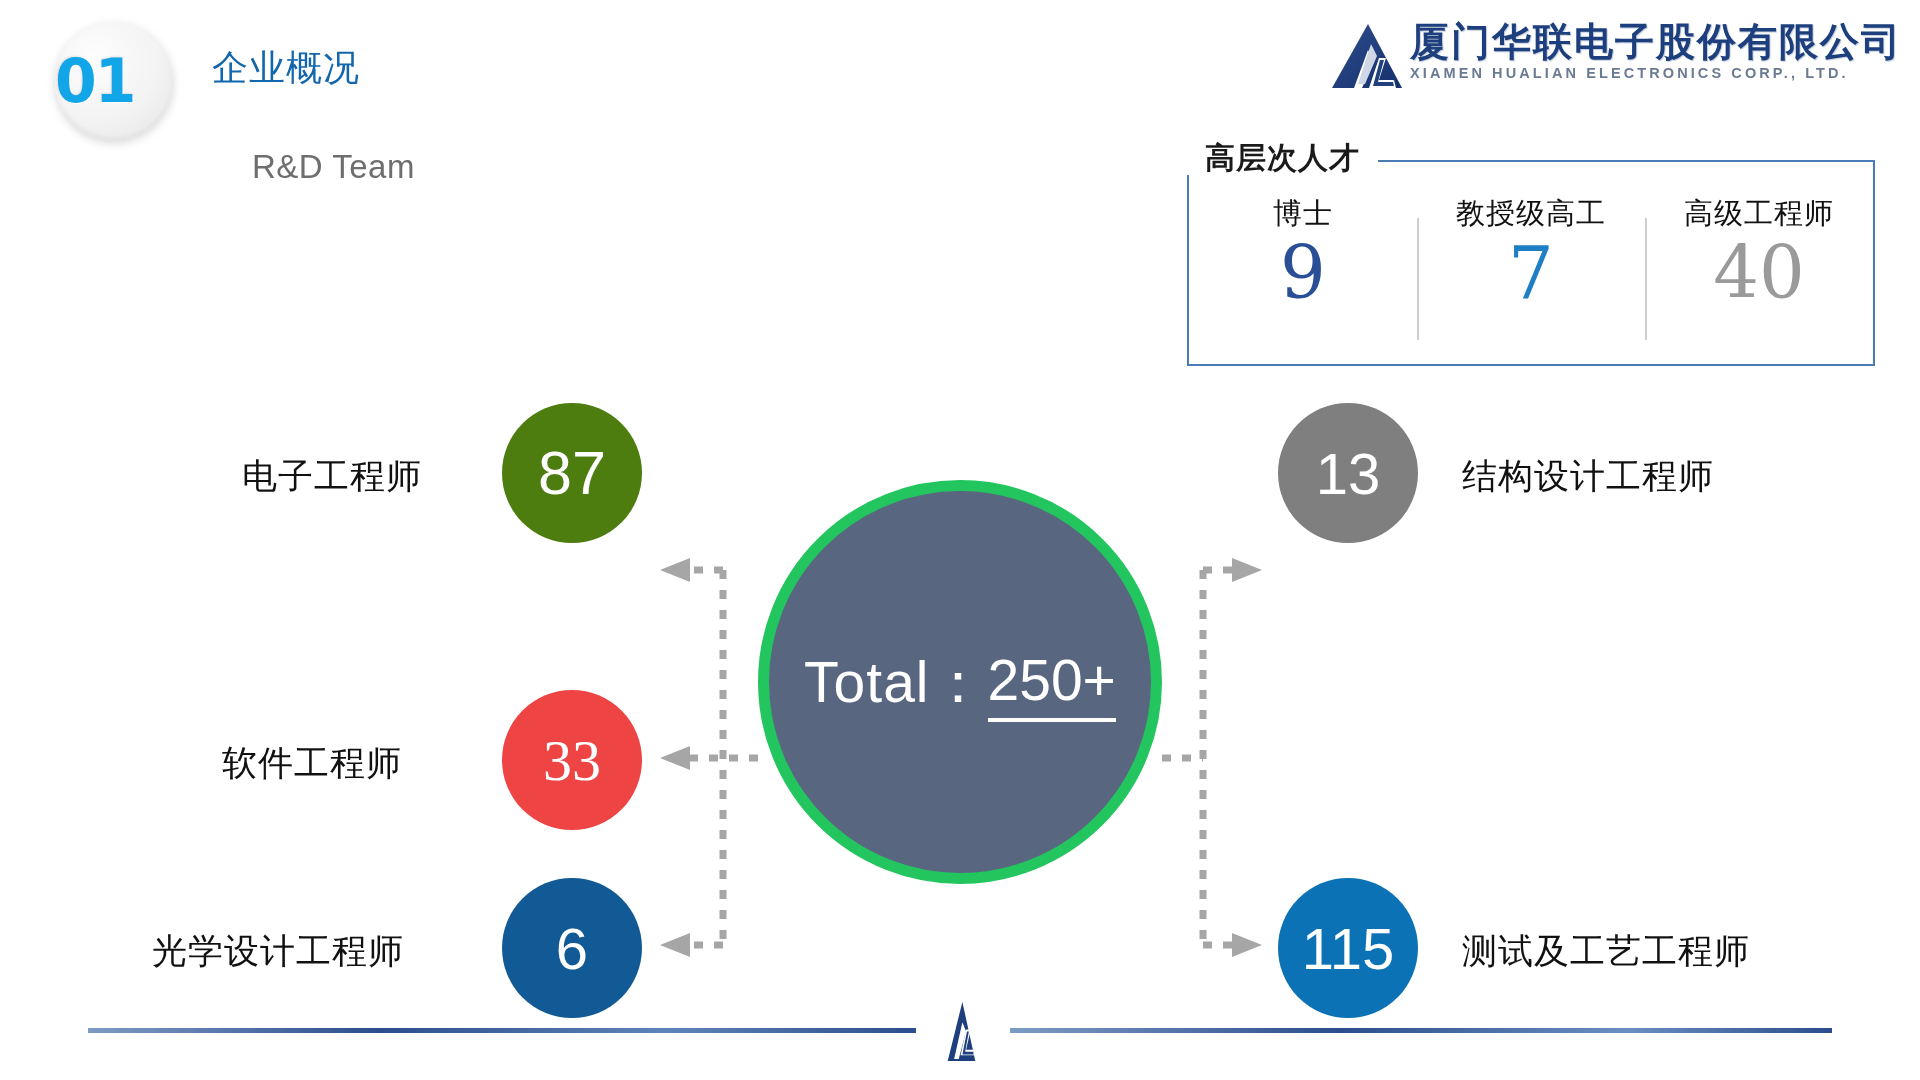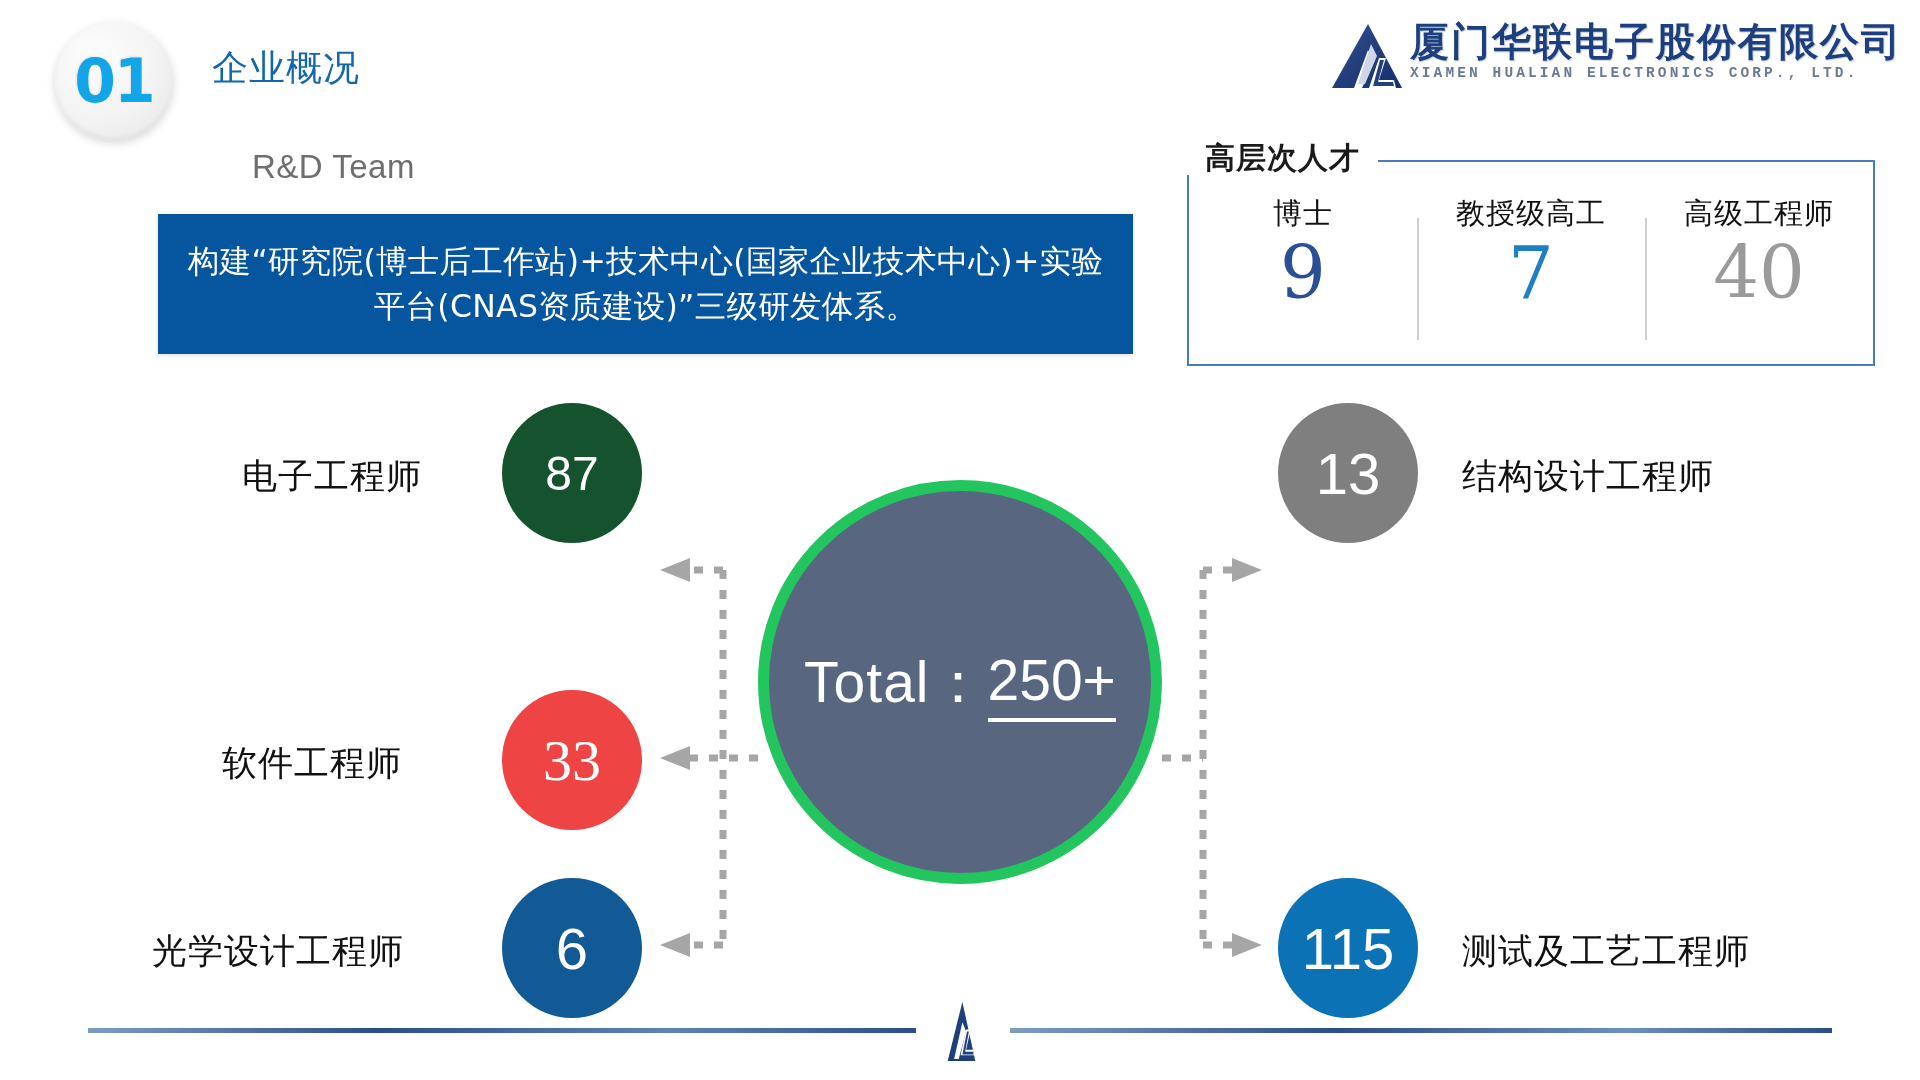--- a/index.html
+++ b/index.html
@@ -12,21 +12,21 @@
     position:relative;
   }
   .slide{position:absolute;inset:0;width:1920px;height:1080px;}
 
   
   .badge{
     position:absolute;left:55px;top:22px;width:118px;height:118px;
     border-radius:50%;
     background:radial-gradient(circle at 35% 30%,#fdfdfd 0%,#f3f3f3 55%,#e4e4e4 100%);
     box-shadow:0 3px 10px rgba(0,0,0,.16), inset 0 -2px 4px rgba(0,0,0,.05);
-    display:flex;align-items:center;justify-content:center;
+    display:flex;align-items:center;justify-content:flex-start;
   }
   .badge-num{
     font-size:60px;font-weight:bold;color:#12a6e8;
     letter-spacing:-2px;
     text-shadow:1px 1px 0 rgba(255,255,255,.9), -1px -1px 2px rgba(0,0,0,.10);
     font-family:"DejaVu Sans",sans-serif;
   }
   .title-zh{
     position:absolute;left:212px;top:44px;
     font-size:36px;color:#1266ad;font-weight:500;letter-spacing:1px;
@@ -41,21 +41,21 @@
   .logo-wrap{position:absolute;right:18px;top:22px;display:flex;align-items:flex-start;}
   .logo-mark{width:80px;height:70px;margin-right:6px;}
   .logo-text{display:flex;flex-direction:column;}
   .logo-cn{
     font-size:39px;color:#1d3f7d;font-weight:bold;letter-spacing:2px;line-height:1;
     font-family:"DejaVu Sans","Liberation Sans",sans-serif;
     text-shadow:1px 1px 1px rgba(120,140,170,.45);
   }
   .logo-en{
     font-size:14.5px;color:#6b7a93;letter-spacing:3.1px;margin-top:4px;
-    font-weight:bold;white-space:nowrap;font-family:Liberation Mono, monospace;
+    font-weight:bold;white-space:nowrap;
   }
 
   
   .statement{
     position:absolute;left:158px;top:214px;width:975px;height:140px;
     background:#06559f;
     box-shadow:0 1px 4px rgba(0,0,0,.15);
     display:flex;align-items:center;justify-content:center;
     padding:0 18px;box-sizing:border-box;
   }
@@ -154,23 +154,20 @@
       <path d="M47 22 L53 34 L41 62 L34 62 Z" fill="#cfd6e6"></path>
       <path d="M55 36 L62 36 L55 58 L70 58 L72 66 L45 66 Z" fill="#fff"></path>
       <path d="M56 38 L60 38 L54 60 L69 60 L70 64 L49 64 Z" fill="#22407e"></path>
     </svg>
     <div class="logo-text">
       <span class="logo-cn">厦门华联电子股份有限公司</span>
       <span class="logo-en">XIAMEN HUALIAN ELECTRONICS CORP., LTD.</span>
     </div>
   </div>
 
-  <div class="statement">
-    <p>构建“研究院(博士后工作站)+技术中心(国家企业技术中心)+实验平台(CNAS资质建设)”三级研发体系。</p>
-  </div>
 
   <div class="talent">
     <div class="talent-cols">
       <div class="talent-col">
         <span class="t-label">博士</span>
         <span class="t-value" style="color:#2a4f96">9</span>
       </div>
       <div class="talent-col">
         <span class="t-label">教授级高工</span>
         <span class="t-value" style="color:#1f7fc4">7</span>
@@ -203,21 +200,21 @@
       <path d="M1162 378 L1203 378" stroke="#a6a6a6" stroke-width="7" stroke-dasharray="9 11" fill="none"></path>
       <polygon points="1262,190 1232,178 1232,202" fill="#a6a6a6"></polygon>
       <polygon points="1262,565 1232,553 1232,577" fill="#a6a6a6"></polygon>
     </svg>
 
     <div class="center-node">
       <span class="center-line1">Total：</span>
       <span class="center-line2">250+</span>
     </div>
 
-    <div class="node" style="left:502px;top:23px;width:140px;height:140px;background:#14532d;font-size:48px;">
+    <div class="node" style="left:502px;top:23px;width:140px;height:140px;background:#4d7c0f;font-size:61px;">
       <span>87</span>
     </div>
     <div class="node-label" style="left:242px;top:73px;">电子工程师</div>
 
     <div class="node" style="left:502px;top:310px;width:140px;height:140px;background:#ef4444;font-size:58px;font-family:Liberation Serif, serif;">
       <span>33</span>
     </div>
     <div class="node-label" style="left:222px;top:360px;">软件工程师</div>
 
     <div class="node" style="left:502px;top:498px;width:140px;height:140px;background:#125a95;font-size:58px;">

